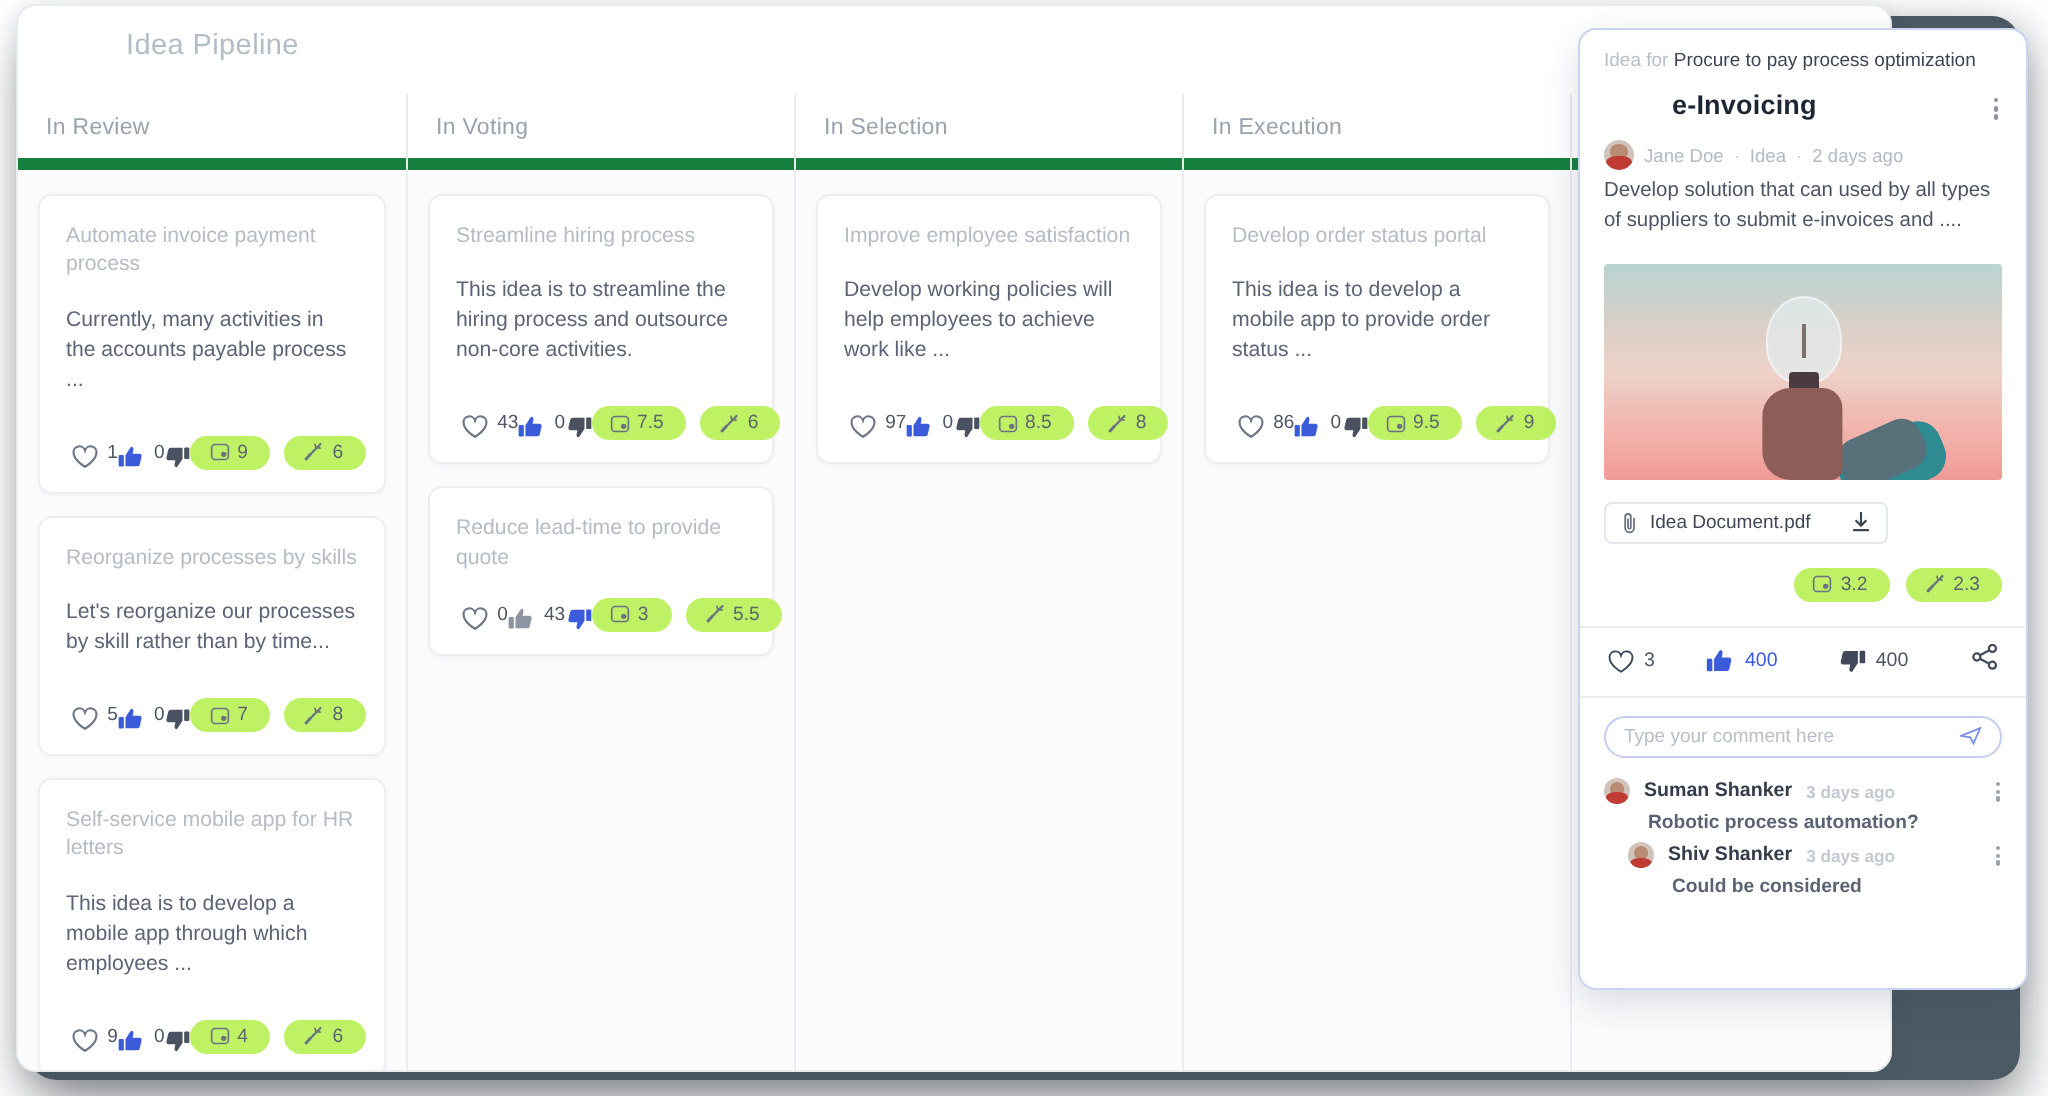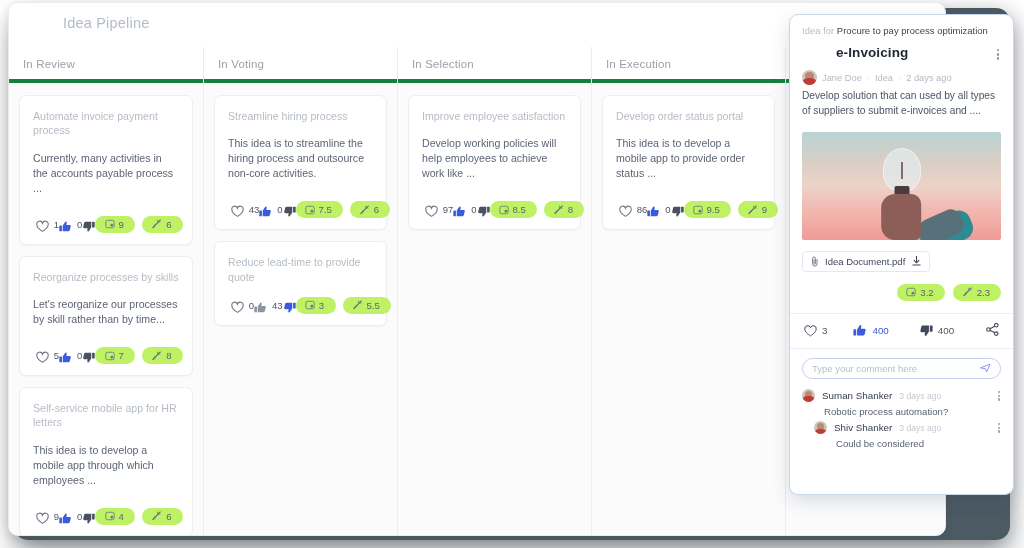--- a/index.html
+++ b/index.html
@@ -51,21 +51,21 @@
   .column + .column { border-left: 1px solid #ececef; }
 
   .col-header {
     position:absolute; left:14px; top:11px;
     font-size: 11.5px; color:#9aa2ac; letter-spacing:.15px;
     white-space: nowrap;
   }
   .col-body {
     position:absolute; left:0; right:0; top:32px; bottom:0;
     background:#fbfbfc;
-    border-top: 4px solid #15803d;
+    border-top: 6px solid #15803d;
     padding: 12px 10px 0 10px;
   }
   .col-body.plain { background:#fbfbfc; }
 
   
   .card {
     background:#ffffff;
     border:1px solid #eceef1;
     border-radius:7px;
     box-shadow: 0 1px 2px rgba(60,70,85,.045);
@@ -148,21 +148,21 @@
   }
   .bulb-fil { position:absolute; left:50%; top:30px; transform:translateX(-50%); width:2px; height:17px; background:#7d6f70; }
   .bulb-base { position:absolute; left:50%; top:54px; transform:translateX(-50%); width:15px; height:13px; background:#4a3c3e; border-radius:2px; }
   .hand { position:absolute; left:50%; top:62px; transform:translateX(-52%); width:40px; height:46px; background:#8d5e57; border-radius:14px 10px 6px 14px; }
   .sleeve { position:absolute; right:28px; bottom:-6px; width:54px; height:30px; background:#2f8b92; border-radius:12px; transform:rotate(-22deg); }
   .sleeve2 { position:absolute; right:38px; bottom:0px; width:44px; height:26px; background:#57707a; border-radius:10px; transform:rotate(-24deg); }
 
   .dp-file {
     margin-top:11px; display:flex; align-items:center; gap:6px;
     border:1px solid #e4e7ec; border-radius:4px;
-    padding:4px 8px; width:128px; font-size:9.5px; color:#3f4756;
+    padding:4px 8px; width:142px; font-size:9.5px; color:#3f4756;
   }
   .dp-file .dl { margin-left:auto; }
 
   .dp-pills { display:flex; justify-content:flex-end; gap:8px; margin-top:12px; padding-bottom:12px; }
 
   .dp-actions {
     border-top:1px solid #eceef1; border-bottom:1px solid #eceef1;
     display:flex; align-items:center; padding:8px 14px;
   }
   .act { display:flex; align-items:center; gap:5px; font-size:9.8px; }
@@ -174,21 +174,21 @@
 
   .dp-commentbox { padding:9px 12px 6px 12px; }
   .comment-input {
     display:flex; align-items:center;
     border:1px solid #c5cdf0; border-radius:13px;
     height:21px; padding: 0 9px;
     font-size:9.5px; color:#b8bec9;
   }
   .comment-input .ph { flex:1 1 auto; }
 
-  .comment { padding: 4px 12px 0 12px; }
+  .comment { padding: 4px 12px 0 12px; font-weight: bold; }
   .comment.nested { padding-left: 24px; }
   .c-head { display:flex; align-items:center; gap:7px; }
   .c-name { font-size:9.8px; color:#343c4b; }
   .c-time { font-size:8.6px; color:#c3c9d2; }
   .c-kebab { margin-left:auto; padding:1px; }
   .c-kebab span { display:block; width:2.2px; height:2.2px; border-radius:50%; background:#9aa1ad; margin:1.4px 0; }
   .c-text { font-size:9.6px; color:#5a6playbook; }
   .c-text { font-size:9.6px; color:#5a6273; margin-top:3px; margin-left:22px; }
 </style>
 </head>

